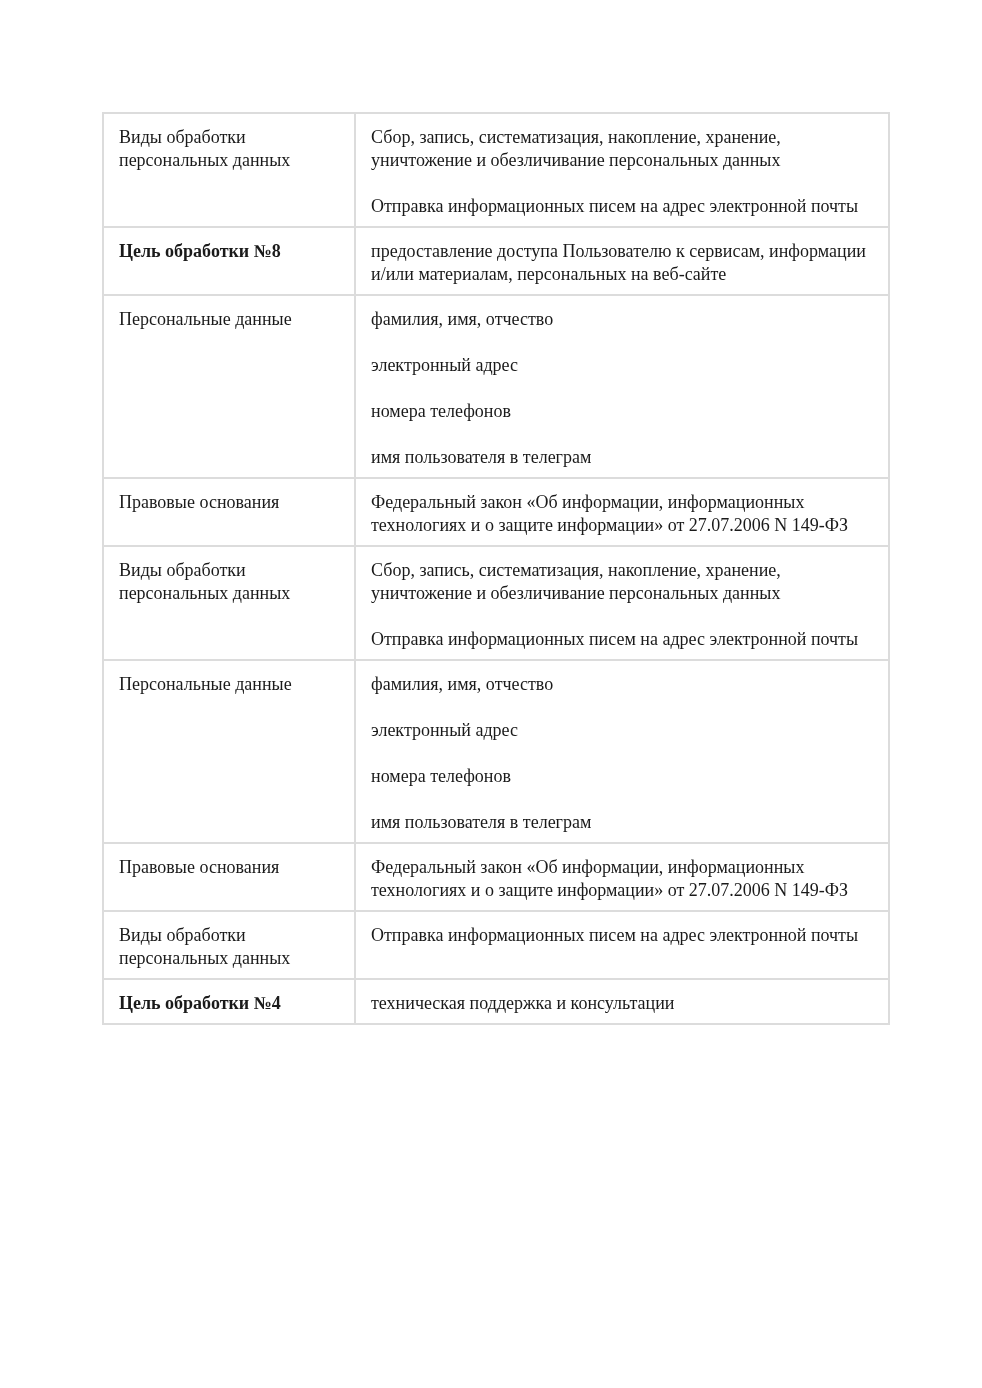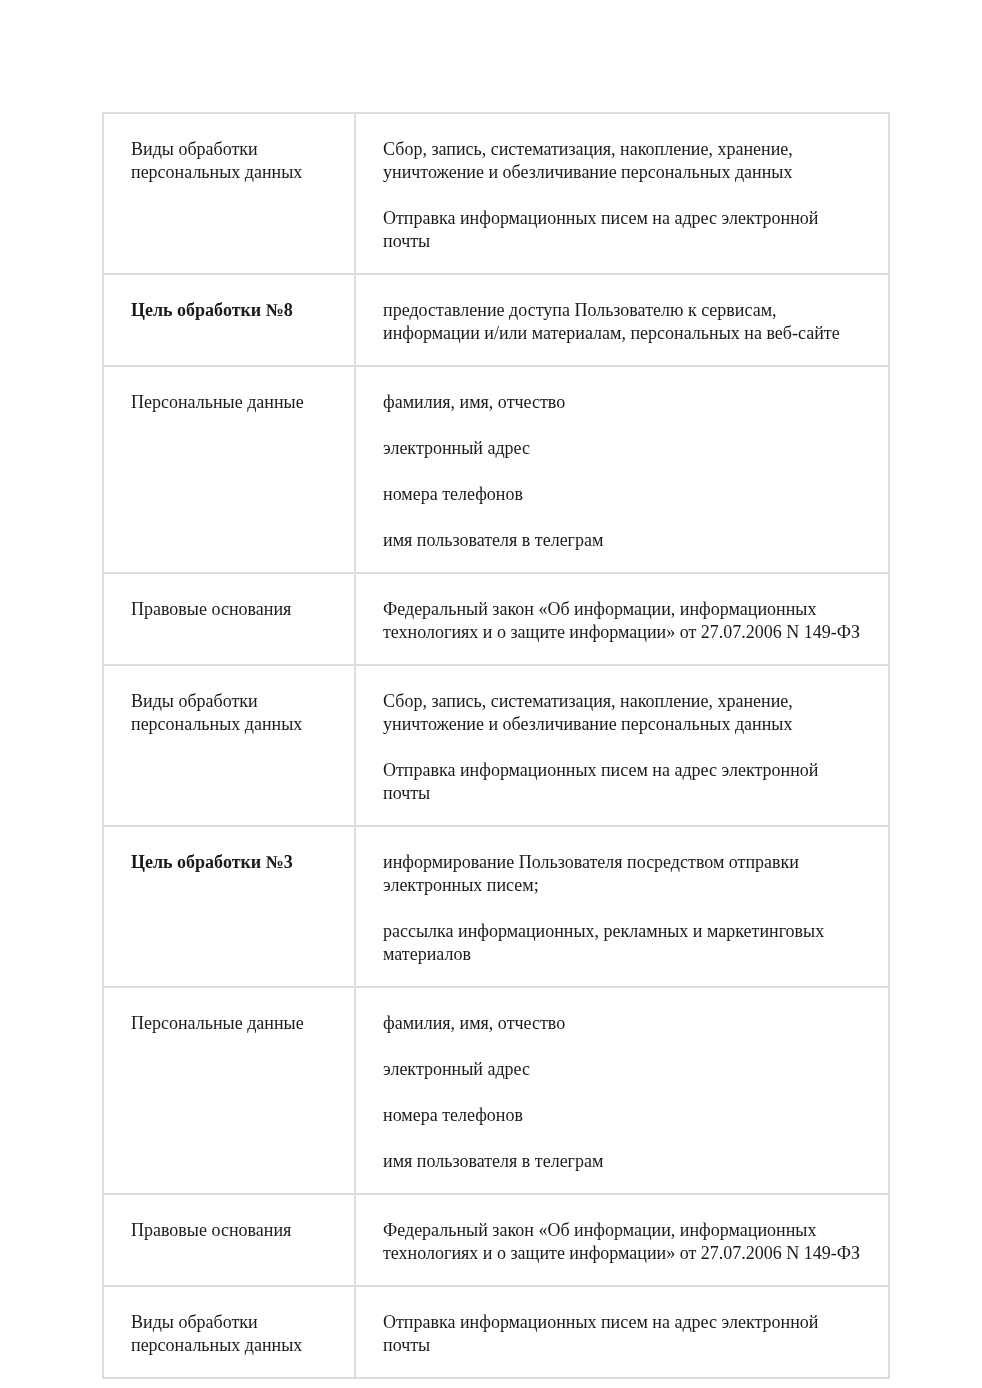--- a/index.html
+++ b/index.html
@@ -4,21 +4,21 @@
 <style>
   html, body { margin: 0; padding: 0; background: #ffffff; }
   body { width: 982px; height: 1388px; position: relative; overflow: hidden;
          font-family: "Liberation Serif", "DejaVu Serif", serif; color: #1a1a1a; }
   .tbl { position: absolute; left: 102px; top: 112px; width: 784px;
          border-collapse: collapse; table-layout: fixed; }
   .tbl td { border: 2px solid #dcdcdc; vertical-align: top;
             padding: 12px 14px 8px 15px; font-size: 18px; line-height: 23px; }
   .tbl td.c1 { width: 221px; }
   .tbl td.c2 { width: 503px; }
-  .tbl td p { margin: 12px; }
+  .tbl td p { margin: 0; }
   .tbl td p + p { margin-top: 23px; }
   .bold { font-weight: bold; }
 </style>
 </head>
 <body>
 
 <table class="tbl">
   <tbody>
     <tr>
       <td class="c1">
@@ -60,29 +60,20 @@
       <td class="c1">
           <p>Виды обработки персональных данных</p>
         </td>
       <td class="c2">
         <p>Сбор, запись, систематизация, накопление, хранение, уничтожение и обезличивание персональных данных</p>
         <p>Отправка информационных писем на адрес электронной почты</p>
       </td>
     </tr>
     <tr>
       <td class="c1">
-          <p class="bold">Цель обработки №3</p>
-        </td>
-      <td class="c2">
-        <p>информирование Пользователя посредством отправки электронных писем;</p>
-        <p>рассылка информационных, рекламных и маркетинговых материалов</p>
-      </td>
-    </tr>
-    <tr>
-      <td class="c1">
           <p>Персональные данные</p>
         </td>
       <td class="c2">
         <p>фамилия, имя, отчество</p>
         <p>электронный адрес</p>
         <p>номера телефонов</p>
         <p>имя пользователя в телеграм</p>
       </td>
     </tr>
     <tr>
@@ -94,14 +85,22 @@
       </td>
     </tr>
     <tr>
       <td class="c1">
           <p>Виды обработки персональных данных</p>
         </td>
       <td class="c2">
         <p>Отправка информационных писем на адрес электронной почты</p>
       </td>
     </tr>
+    <tr>
+      <td class="c1">
+          <p class="bold">Цель обработки №4</p>
+        </td>
+      <td class="c2">
+        <p>техническая поддержка и консультации</p>
+      </td>
+    </tr>
   </tbody>
 </table>
 
 </body></html>

